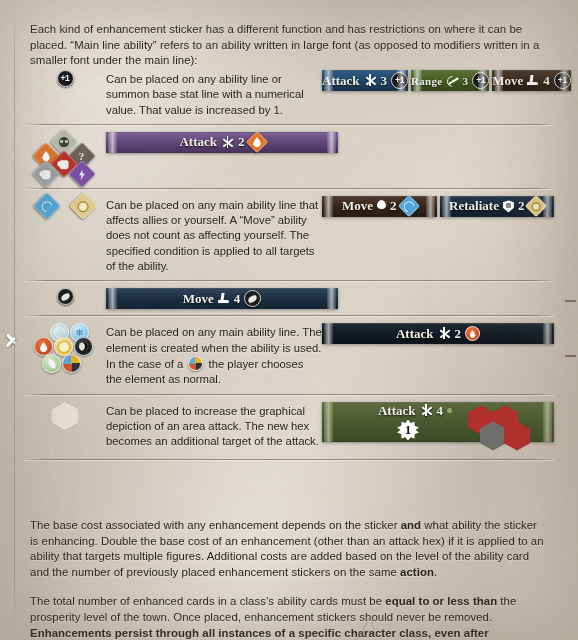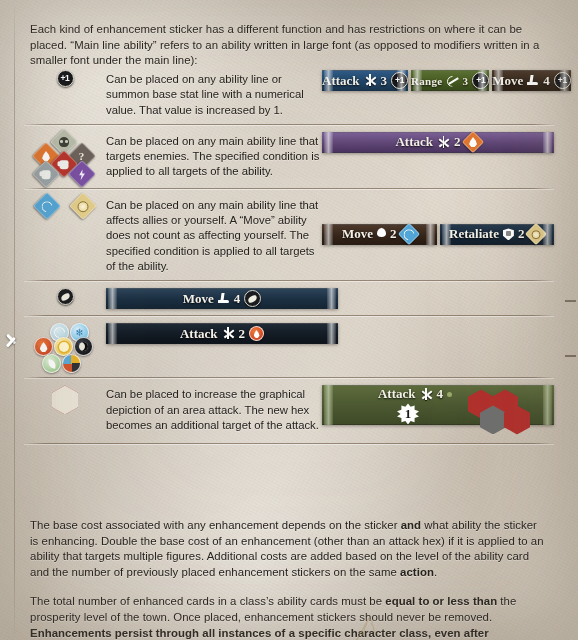--- a/index.html
+++ b/index.html
@@ -66,21 +66,21 @@
     background:linear-gradient(to right,rgba(255,255,255,.12),rgba(255,255,255,.62),rgba(255,255,255,.10));
   }
   .banner::before{left:2px;}
   .banner::after{right:2px;}
   .b-blue   {background:linear-gradient(to bottom,#2e5c88,#1f4367 55%,#18354f);}
   .b-green  {background:linear-gradient(to bottom,#5b7233,#44591f 55%,#37491a);}
   .b-brown  {background:linear-gradient(to bottom,#4a382a,#33251a 55%,#281c13);}
   .b-purple {background:linear-gradient(to bottom,#7a5f96,#5e4575 55%,#4b3460);}
   .b-dgreen {background:linear-gradient(to bottom,#2b3a22,#1c2716 55%,#161f12);}
   .b-heal   {background:linear-gradient(to bottom,#4d392b,#35251a 55%,#2a1c13);}
-  .b-navy   {background:linear-gradient(to bottom,#24384c,#16283a 55%,#111e2b);margin-top:28px;}
+  .b-navy   {background:linear-gradient(to bottom,#24384c,#16283a 55%,#111e2b);}
   .b-move   {background:linear-gradient(to bottom,#2d4358,#1b2f42 55%,#152635);}
   .b-dark   {background:linear-gradient(to bottom,#1f2a36,#131b24 55%,#0e141b);}
   .b-olive  {background:linear-gradient(to bottom,#5d6b3c,#4a5730 55%,#3e4a27);}
   .b-olive::before,.b-olive::after{background:linear-gradient(to right,rgba(220,230,190,.18),rgba(225,235,200,.60),rgba(220,230,190,.14));}
   .bl{font-size:11px;letter-spacing:.3px;}
   .cap{font-family:"Liberation Sans",sans-serif;font-size:12px;font-weight:700;letter-spacing:1.1px;}
   .atk-glyph{width:13px;height:13px;position:relative;display:inline-block;vertical-align:-2px;}
   .atk-glyph i{position:absolute;background:#fff;box-shadow:0 1px 1px rgba(0,0,0,.7);}
   .atk-glyph i:nth-child(1){left:1px;top:6px;width:12px;height:1.7px;transform:rotate(-38deg);}
   .atk-glyph i:nth-child(2){left:1px;top:6px;width:12px;height:1.7px;transform:rotate(38deg);}
@@ -277,21 +277,20 @@
                 <span class="hand"></span>
               </span>
             </span>
           <span class="dia d-stun" style="left:38px;top:32px;">
               <span>
                 <span class="bolt"></span>
               </span>
             </span>
         </div>
       </div>
-      <div class="desc">Can be placed on any main ability line that targets enemies. The specified condition is applied to all targets of the ability.</div>
       <div class="cards">
         <div class="banner b-purple">
           <span>Attack</span>
           <span class="atk-glyph">
               <i></i>
               <i></i>
               <i></i>
             </span>
           <span>2</span>
           <span class="dia d-wound d-small">
@@ -374,20 +373,23 @@
               <span class="sunray"></span>
             </span>
           <span class="elem e-dark" style="left:40px;top:14px;">
               <span class="moon"></span>
             </span>
           <span class="elem e-earth" style="left:8px;top:31px;">
               <span class="leaf"></span>
             </span>
           <span class="elem e-wild" style="left:28px;top:31px;"></span>
         </div>
+      </div>
+      <div class="desc">
+        <span>Can be placed on any main ability line. The element is created when the ability is used. In the case of a </span><span class="elem e-wild e-sm" style="vertical-align:-3px;margin:0 2px;"></span><span> the player chooses the element as normal.</span>
       </div>
       <div class="cards">
         <div class="banner b-dark">
           <span>Attack</span>
           <span class="atk-glyph">
               <i></i>
               <i></i>
               <i></i>
             </span>
           <span>2</span>

